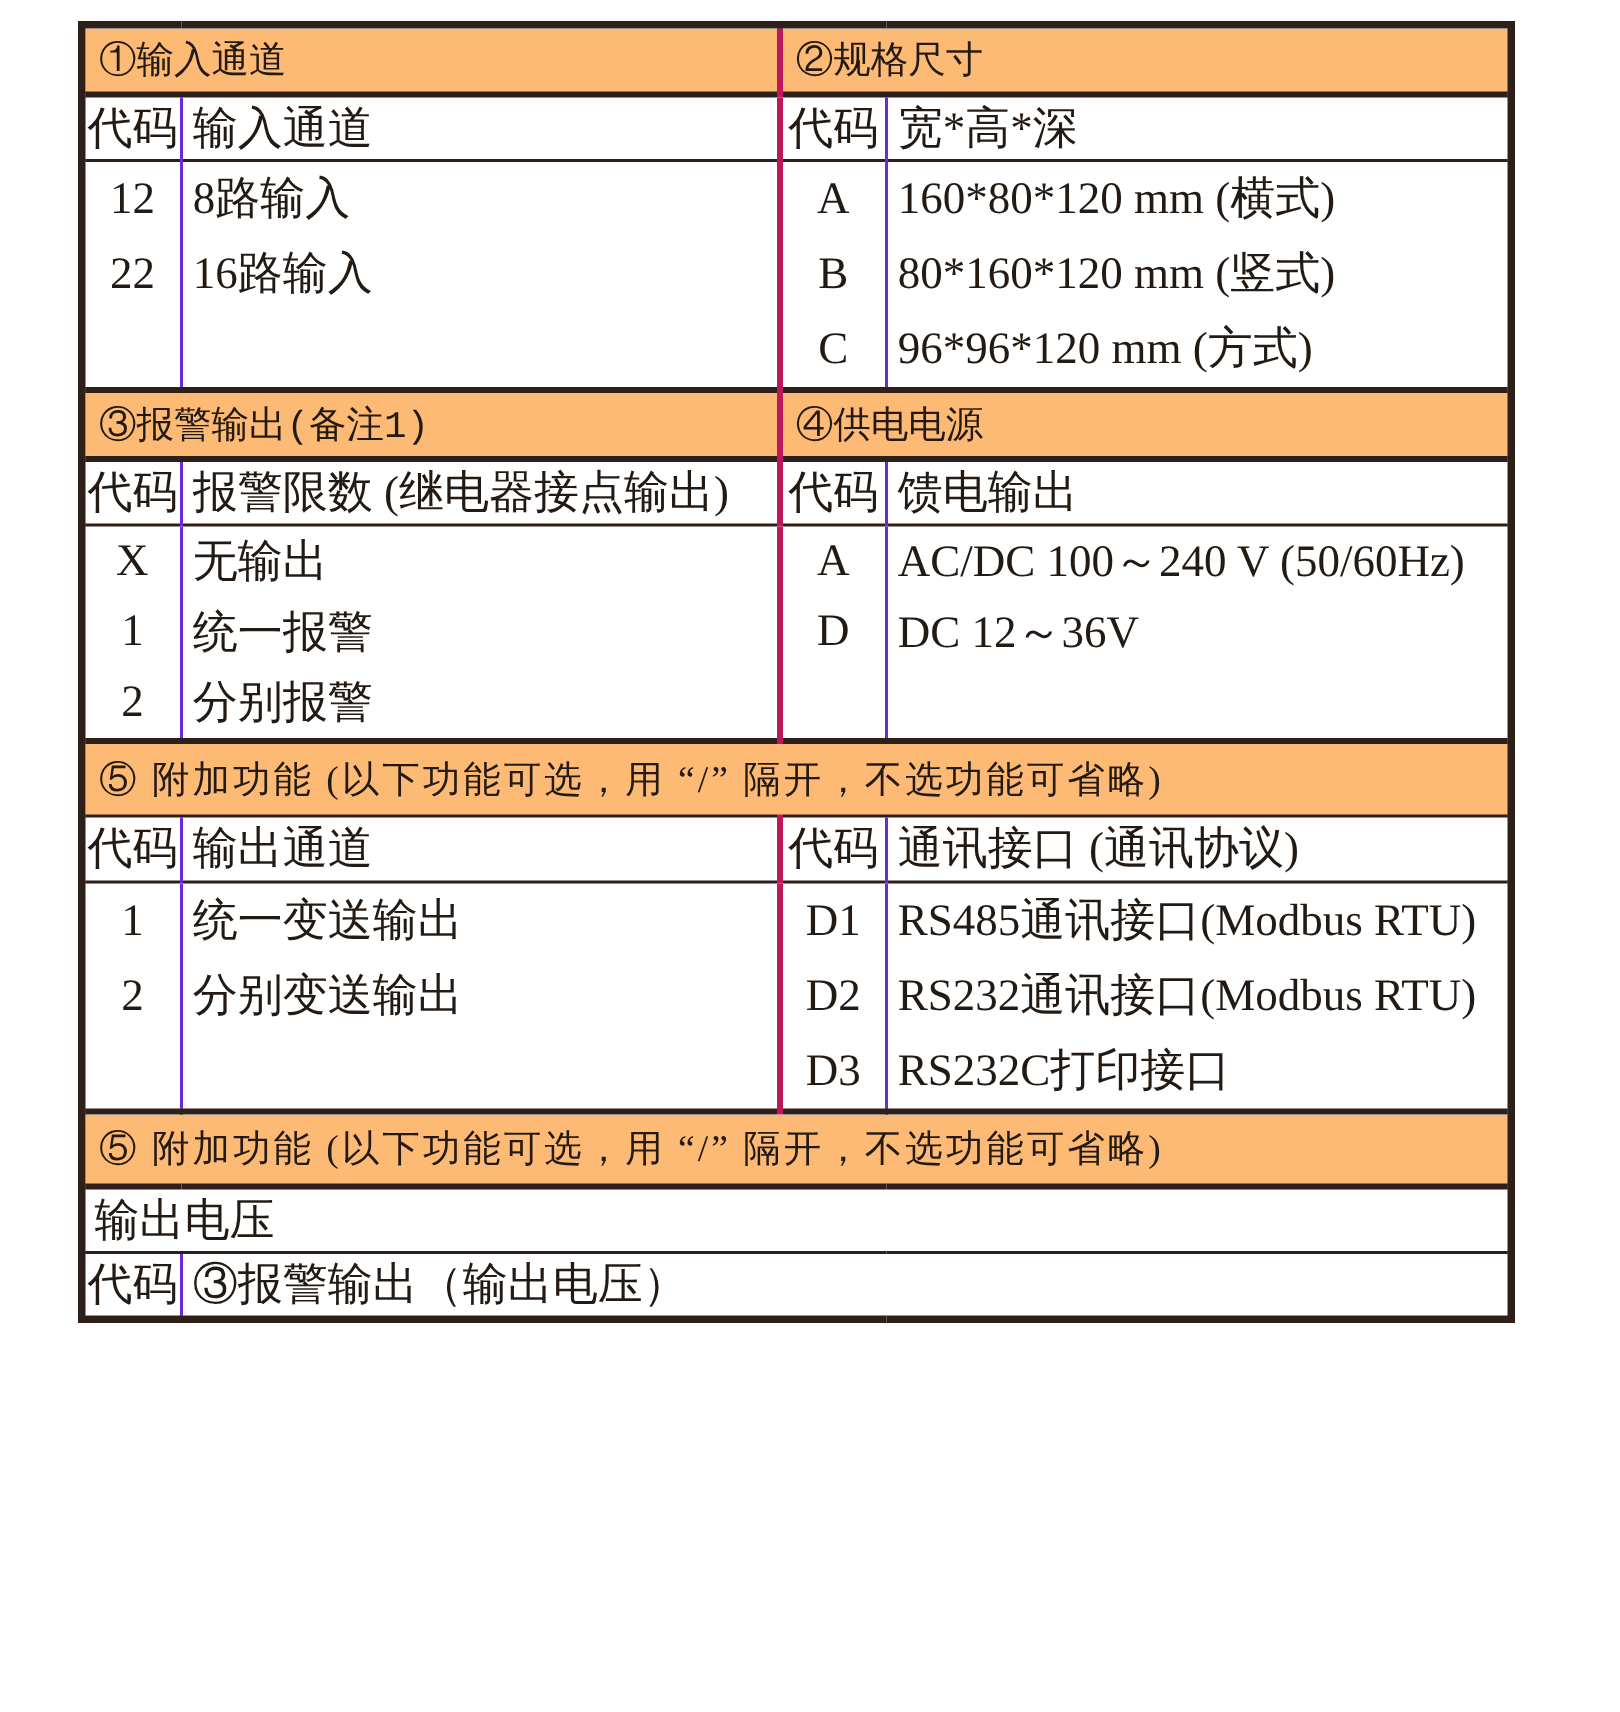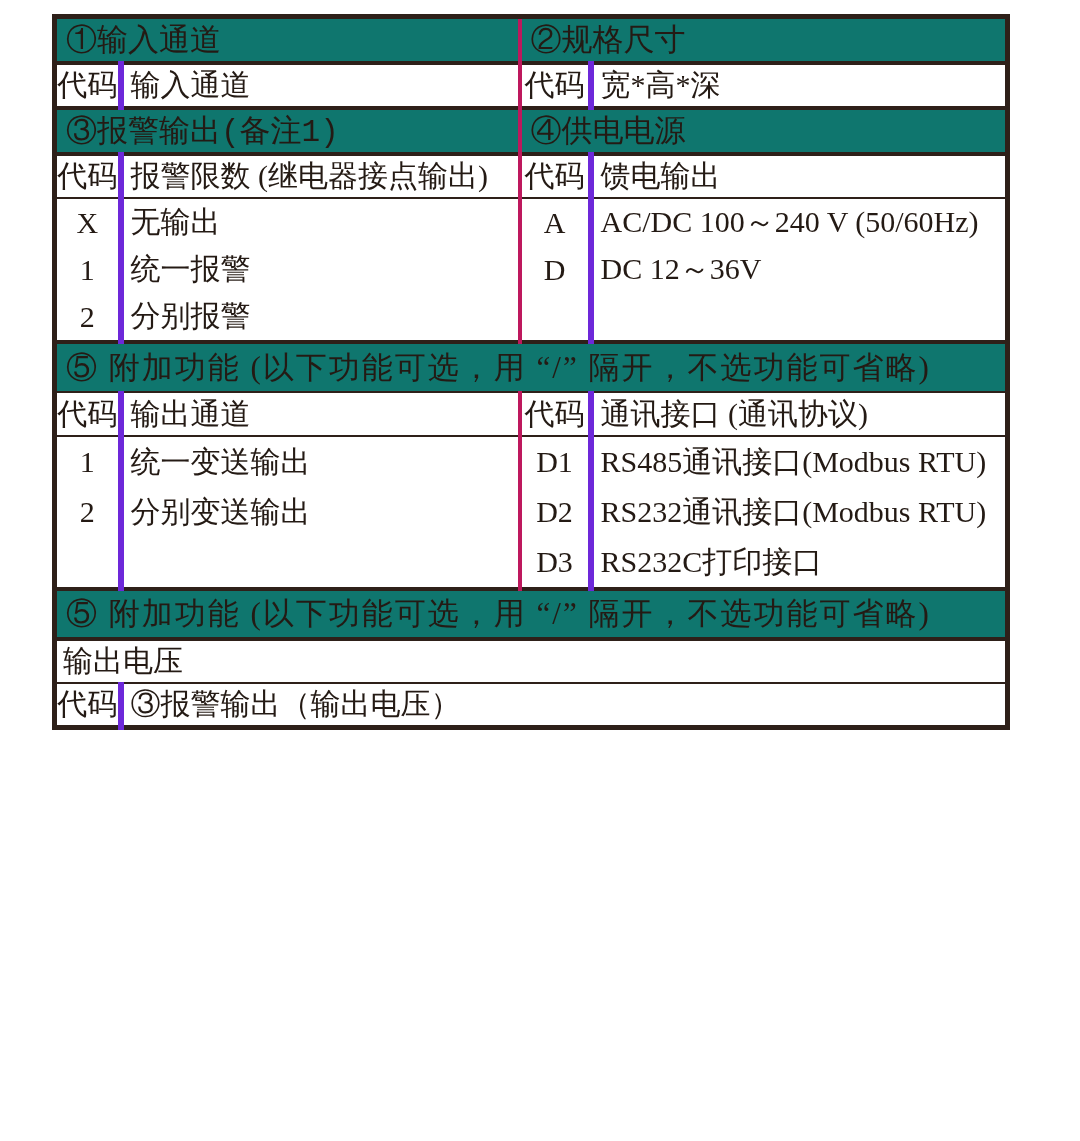--- a/index.html
+++ b/index.html
@@ -34,26 +34,26 @@
   td {
     padding: 0;
     vertical-align: middle;
     overflow: hidden;
     white-space: nowrap;
   }
   
   tr.bt2 > td { border-top: 2px solid #2e2019; }
   tr.bt4 > td { border-top: 4px solid #2e2019; }
   
-  td.vthin { border-left: 6px solid #6d28d9; }
+  td.vthin { border-left: 2px solid #6d28d9; }
   td.vmid  { border-left: 4px solid #be185d; }
   
   tr.banner > td {
-    background: #0f766e;
-    font-size: 31px;
+    background: #fdba74;
+    font-size: 25px;
     padding-left: 9px;
   }
   tr.banner5 > td { letter-spacing: 2px; }
   
   tr.titlerow > td { padding-left: 6px; }
   
   td.code-h { text-align: center; }
   td.desc-h { padding-left: 7px; }
   
   tr.datarow > td { vertical-align: top; }
@@ -98,20 +98,40 @@
         <tr class="banner r1">
       <td colspan="2">①输入通道</td>
       <td colspan="2" class="vmid">②规格尺寸</td>
     </tr>
     <tr class="bt4 r2">
       <td class="code-h">代码</td>
       <td class="desc-h vthin">输入通道</td>
       <td class="code-h vmid">代码</td>
       <td class="desc-h vthin">宽*高*深</td>
     </tr>
+    <tr class="bt2 datarow r3">
+      <td class="code-cell">
+        <div class="ln">12</div>
+        <div class="ln">22</div>
+      </td>
+      <td class="desc-cell vthin">
+        <div class="ln">8路输入</div>
+        <div class="ln">16路输入</div>
+      </td>
+      <td class="code-cell vmid">
+        <div class="ln">A</div>
+        <div class="ln">B</div>
+        <div class="ln">C</div>
+      </td>
+      <td class="desc-cell vthin">
+        <div class="ln">160*80*120 mm (横式)</div>
+        <div class="ln">80*160*120 mm (竖式)</div>
+        <div class="ln">96*96*120 mm (方式)</div>
+      </td>
+    </tr>
 
     <tr class="banner bt4 r4">
       <td colspan="2">③报警输出(备注1)</td>
       <td colspan="2" class="vmid">④供电电源</td>
     </tr>
     <tr class="bt4 r5">
       <td class="code-h">代码</td>
       <td class="desc-h vthin">报警限数 (继电器接点输出)</td>
       <td class="code-h vmid">代码</td>
       <td class="desc-h vthin">馈电输出</td>

